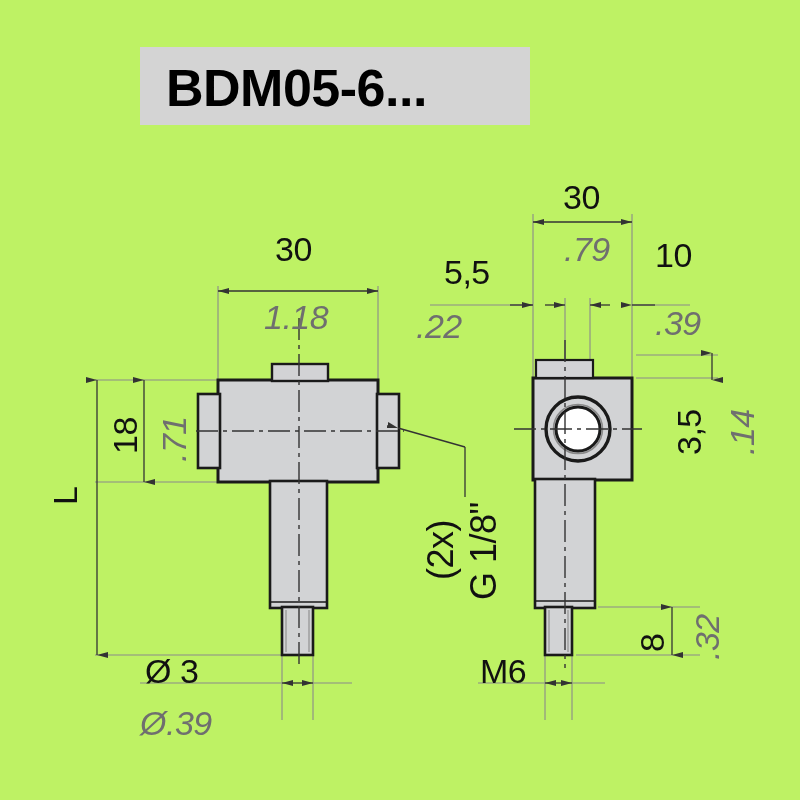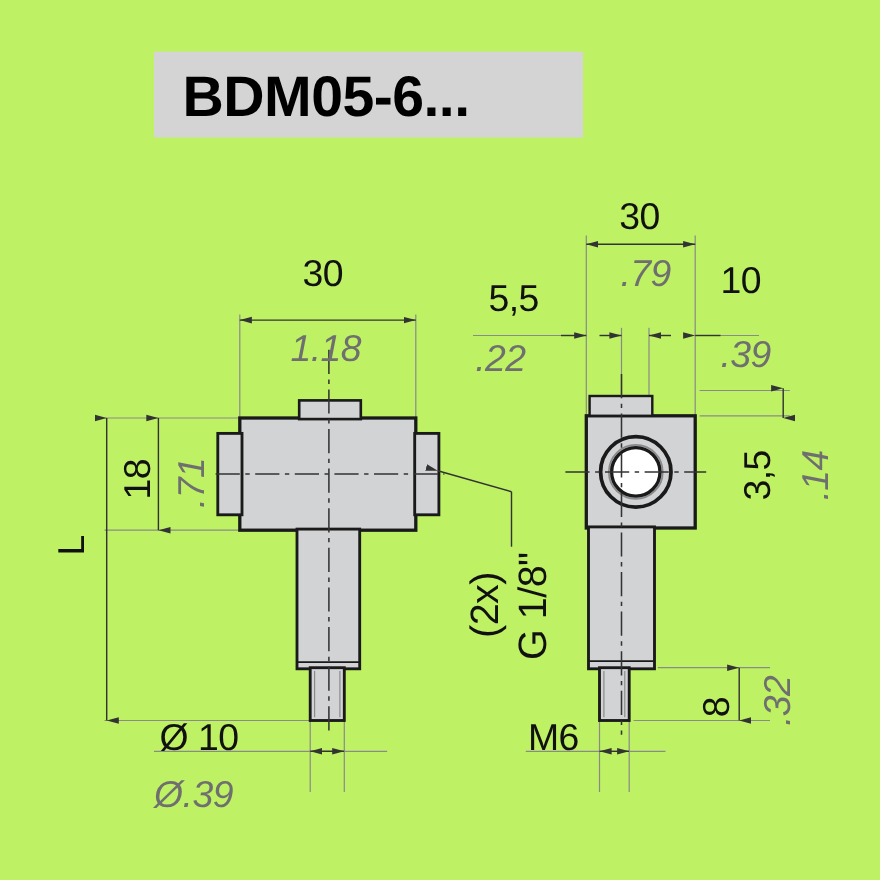--- a/index.html
+++ b/index.html
@@ -201,31 +201,31 @@
 
   <div class="lbl metric" style="left:275px; top:232px;">30</div>
   <div class="lbl imperial" style="left:264px; top:300px;">1.18</div>
 
   <div class="lbl metric rot90" style="left:108px; top:454px;">18</div>
 
   <div class="lbl imperial rot90" style="left:157px; top:462px;">.71</div>
 
   <div class="lbl metric rot90" style="left:48px; top:505px;">L</div>
 
-  <div class="lbl metric" style="left:145px; top:654px;">Ø 10</div>
+  <div class="lbl metric" style="left:145px; top:654px;">Ø 3</div>
   <div class="lbl imperial" style="left:140px; top:706px;font-style:italic;">Ø.39</div>
 
   <div class="lbl metric rot90" style="left:466px; top:600px; font-size:36px;">G 1/8"</div>
   <div class="lbl metric rot90" style="left:423px; top:580px; font-size:36px;">(2x)</div>
 
   <div class="lbl metric" style="left:563px; top:180px;">30</div>
   <div class="lbl imperial" style="left:564px; top:232px;">.79</div>
 
   <div class="lbl metric" style="left:444px; top:255px;">5,5</div>
-  <div class="lbl imperial" style="left:432px; top:309px;">.22</div>
+  <div class="lbl imperial" style="left:416px; top:309px;">.22</div>
 
   <div class="lbl metric" style="left:655px; top:238px;">10</div>
   <div class="lbl imperial" style="left:655px; top:306px;font-style:italic;">.39</div>
 
   <div class="lbl metric rot90" style="left:672px; top:455px;">3,5</div>
   <div class="lbl imperial rot90" style="left:725px; top:455px;">.14</div>
 
   <div class="lbl metric rot90" style="left:635px; top:652px;">8</div>
   <div class="lbl imperial rot90" style="left:690px; top:660px;">.32</div>
 

